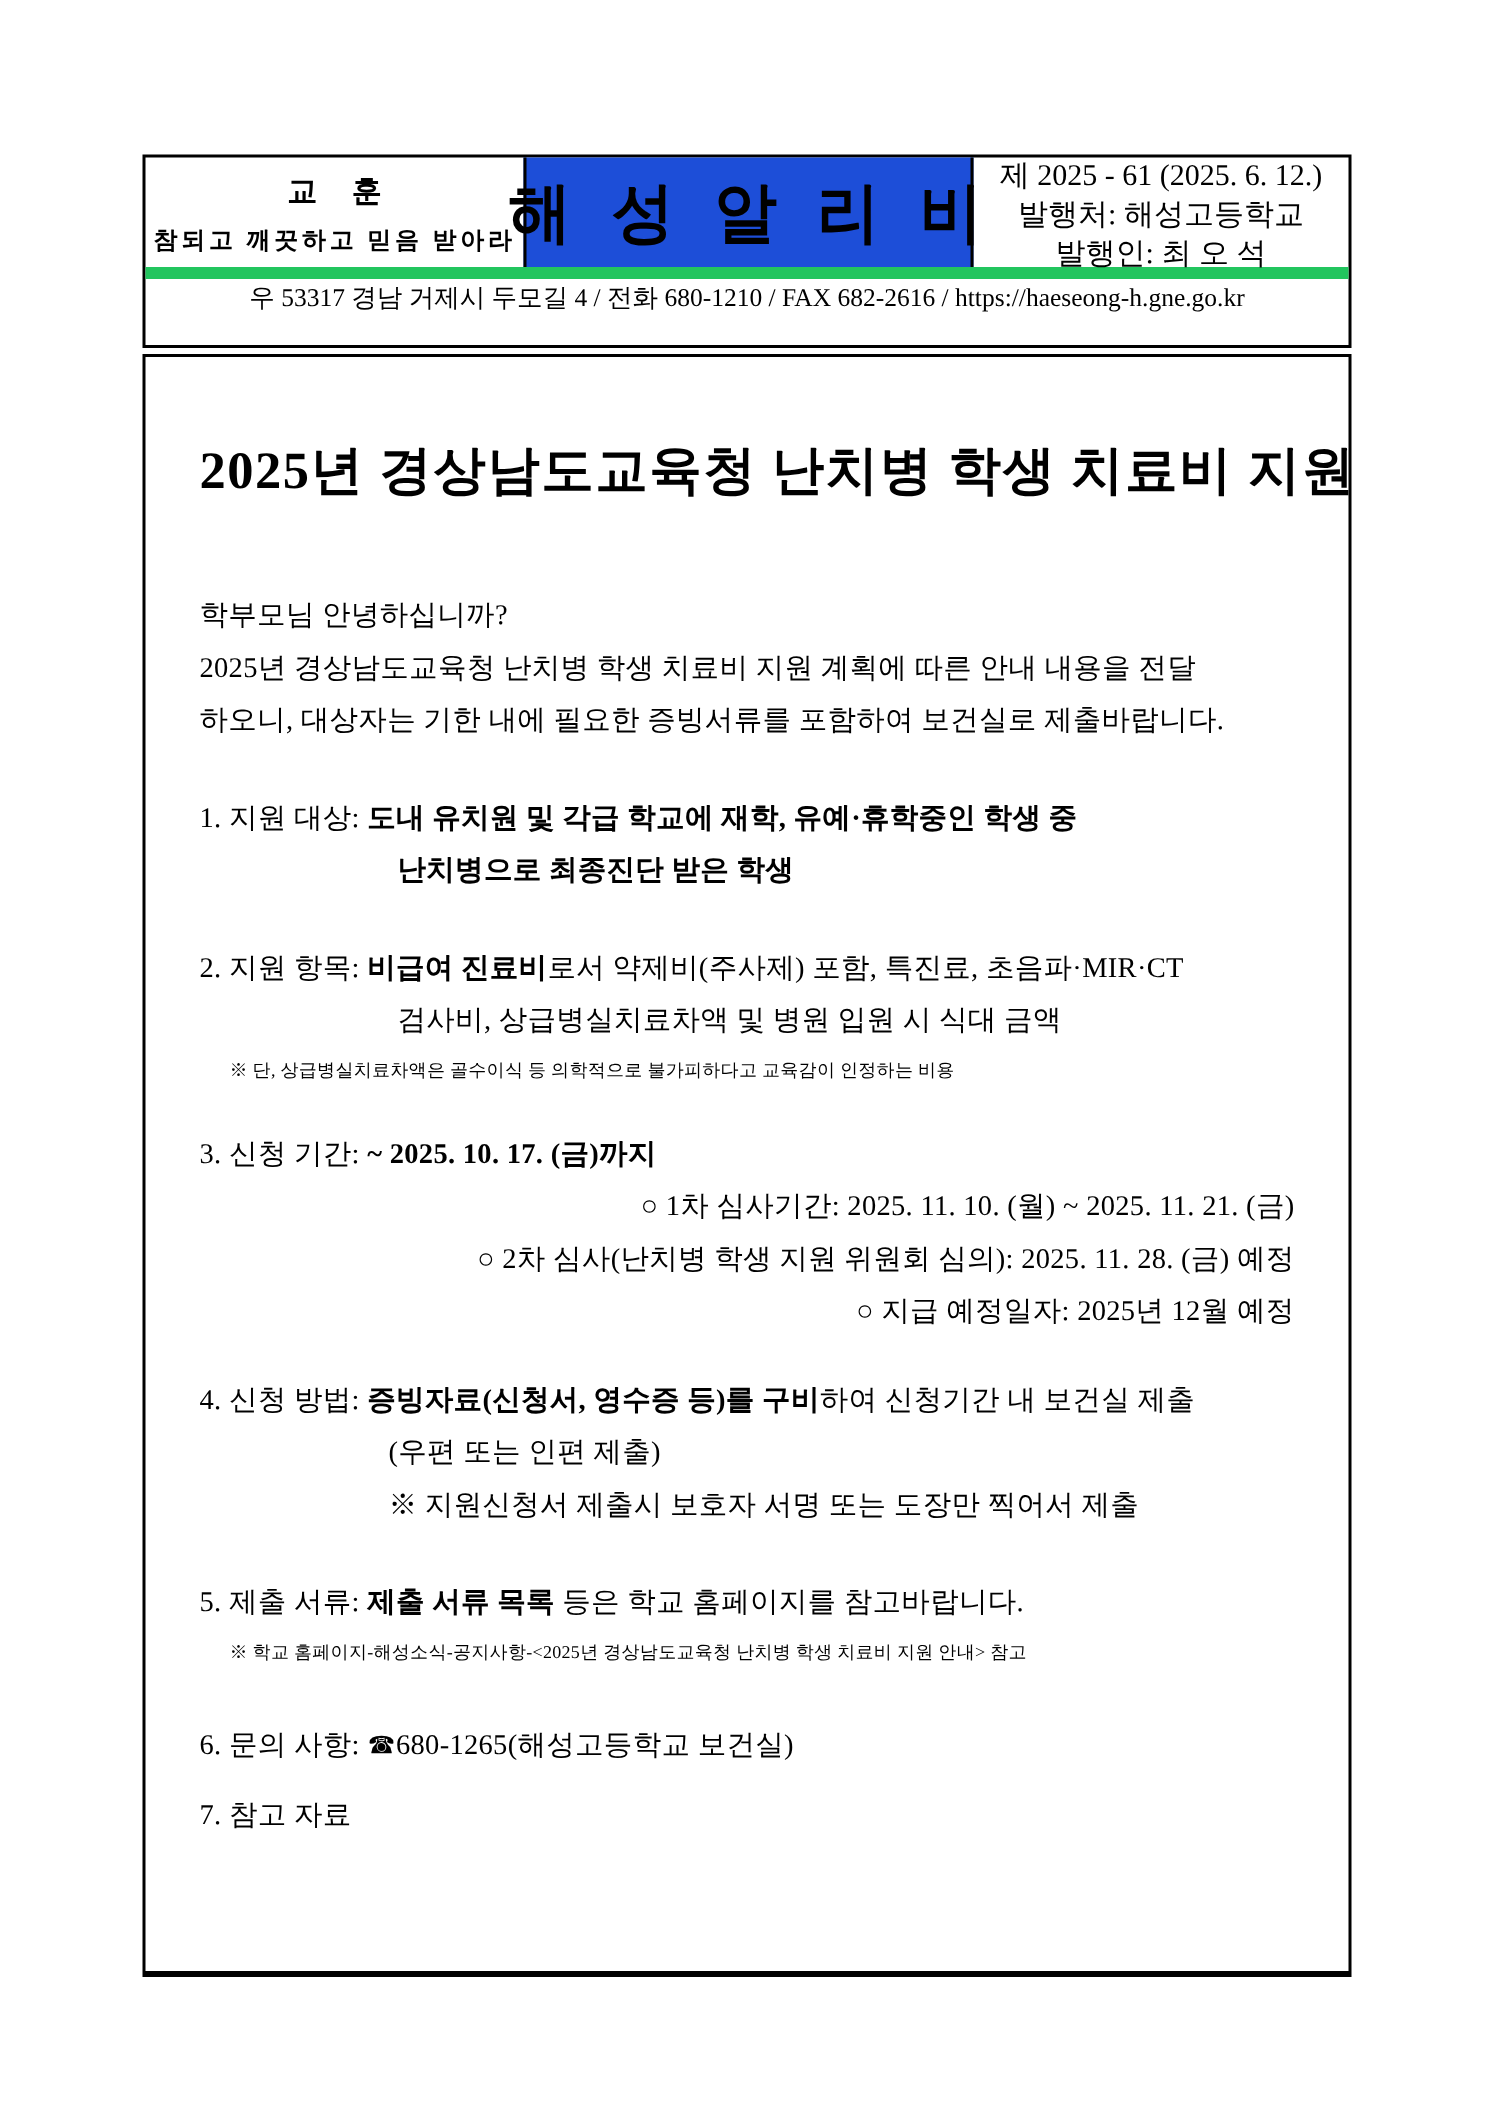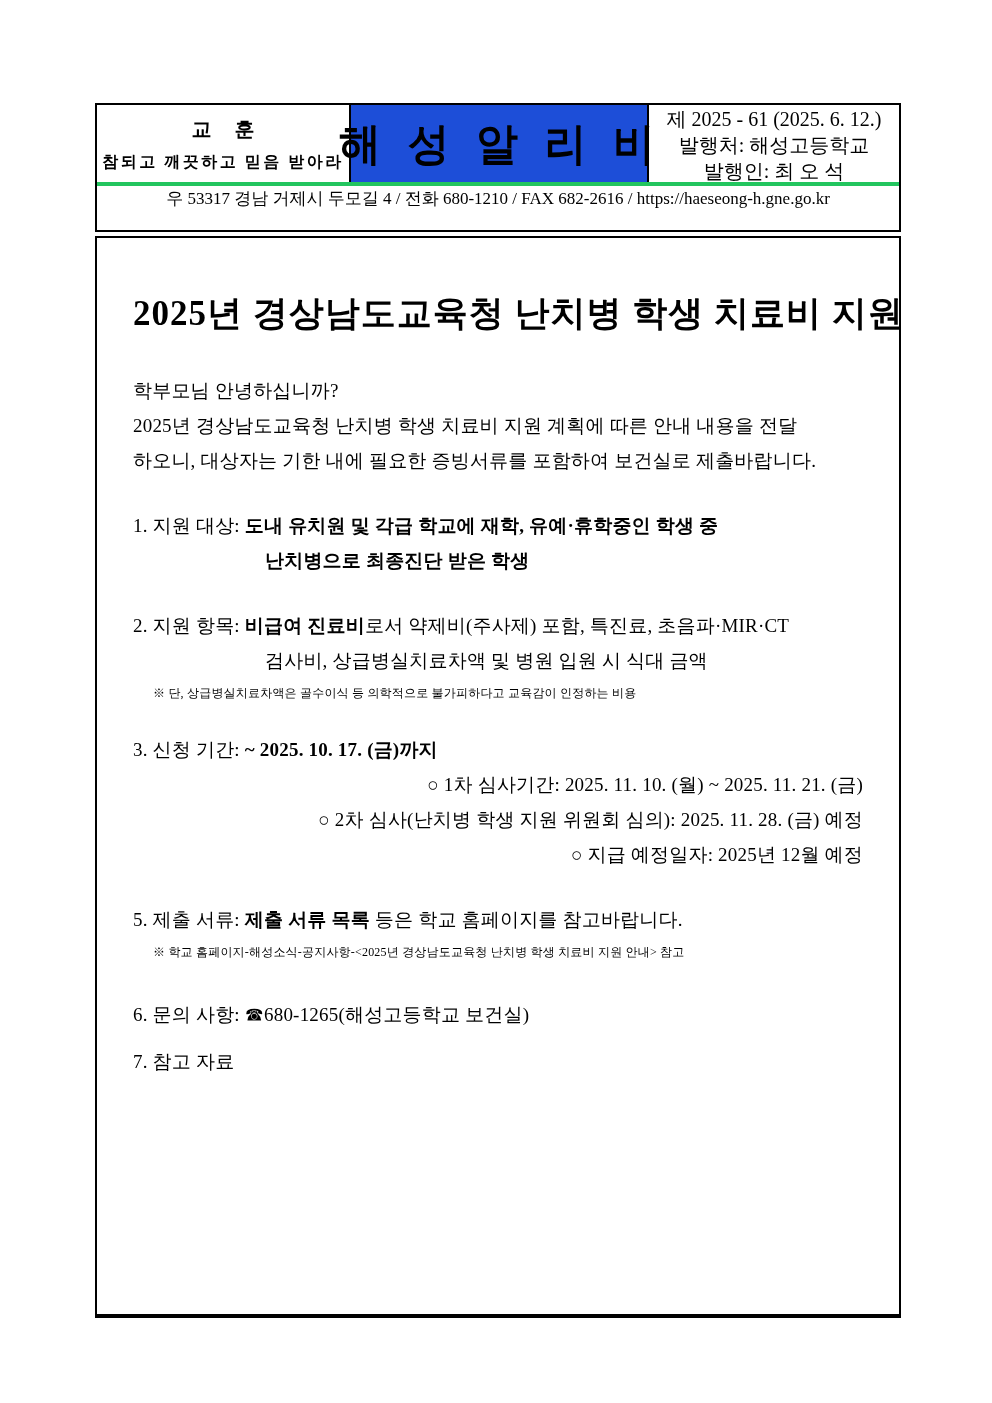--- a/index.html
+++ b/index.html
@@ -21,21 +21,21 @@
     width: 806px;
   }
   
   .header-table {
     border: 2px solid #000;
     width: 100%;
   }
   .header-top {
     display: flex;
     height: 81px;
-    border-bottom: 4px solid #22c55e;
+    border-bottom: 8px solid #22c55e;
   }
   .motto-cell {
     width: 252px;
     display: flex;
     flex-direction: column;
     justify-content: center;
     align-items: center;
     gap: 9px;
     padding-top: 2px;
   }
@@ -101,21 +101,21 @@
     font-size: 35px;
     font-weight: bold;
     letter-spacing: 1px;
     white-space: nowrap;
   }
   .body-text {
     font-size: 19px;
     line-height: 35px;
     letter-spacing: 0.2px;
   }
-  .intro-block { margin-top: 36px; }
+  .intro-block { margin-top: 56px; }
   .item { margin-top: 30px; }
   .item-3 { margin-top: 24px; }
   .item-4 { margin-top: 24px; }
   .item-7 { margin-top: 12px; }
   .cont-line-wide { padding-left: 132px; }  
   .cont-line-mid  { padding-left: 126px; }  
   .sub-line { padding-left: 26px; text-align: right; }
   .note-line {
     padding-left: 20px;
     font-size: 12px;
@@ -170,20 +170,25 @@
         <div class="note-line">※ 단, 상급병실치료차액은 골수이식 등 의학적으로 불가피하다고 교육감이 인정하는 비용</div>
       </div>
 
       <div class="body-text item item-3">
         <div class="nowrap"><span>3.</span> <span>신청 기간:</span> <b>~ 2025. 10. 17. (금)까지</b></div>
         <div class="sub-line nowrap"><span>○</span> <span>1차 심사기간: 2025. 11. 10. (월) ~ 2025. 11. 21. (금)</span></div>
         <div class="sub-line nowrap"><span>○</span> <span>2차 심사(난치병 학생 지원 위원회 심의): 2025. 11. 28. (금) 예정</span></div>
         <div class="sub-line nowrap"><span>○</span> <span>지급 예정일자: 2025년 12월 예정</span></div>
       </div>
 
+      <div class="body-text item item-4">
+        <div class="nowrap"><span>4.</span> <span>신청 방법:</span> <b>증빙자료(신청서, 영수증 등)를 구비</b><span>하여 신청기간 내 보건실 제출</span></div>
+        <div class="cont-line-mid nowrap">(우편 또는 인편 제출)</div>
+        <div class="cont-line-mid nowrap">※ 지원신청서 제출시 보호자 서명 또는 도장만 찍어서 제출</div>
+      </div>
 
       <div class="body-text item">
         <div class="nowrap"><span>5.</span> <span>제출 서류:</span> <b>제출 서류 목록</b> <span>등은 학교 홈페이지를 참고바랍니다.</span></div>
         <div class="note-line">※ 학교 홈페이지-해성소식-공지사항-&lt;2025년 경상남도교육청 난치병 학생 치료비 지원 안내&gt; 참고</div>
       </div>
 
       <div class="body-text item">
         <div class="nowrap"><span>6.</span> <span>문의 사항:</span> <span>☎</span><span>680-1265(해성고등학교 보건실)</span></div>
       </div>
 

